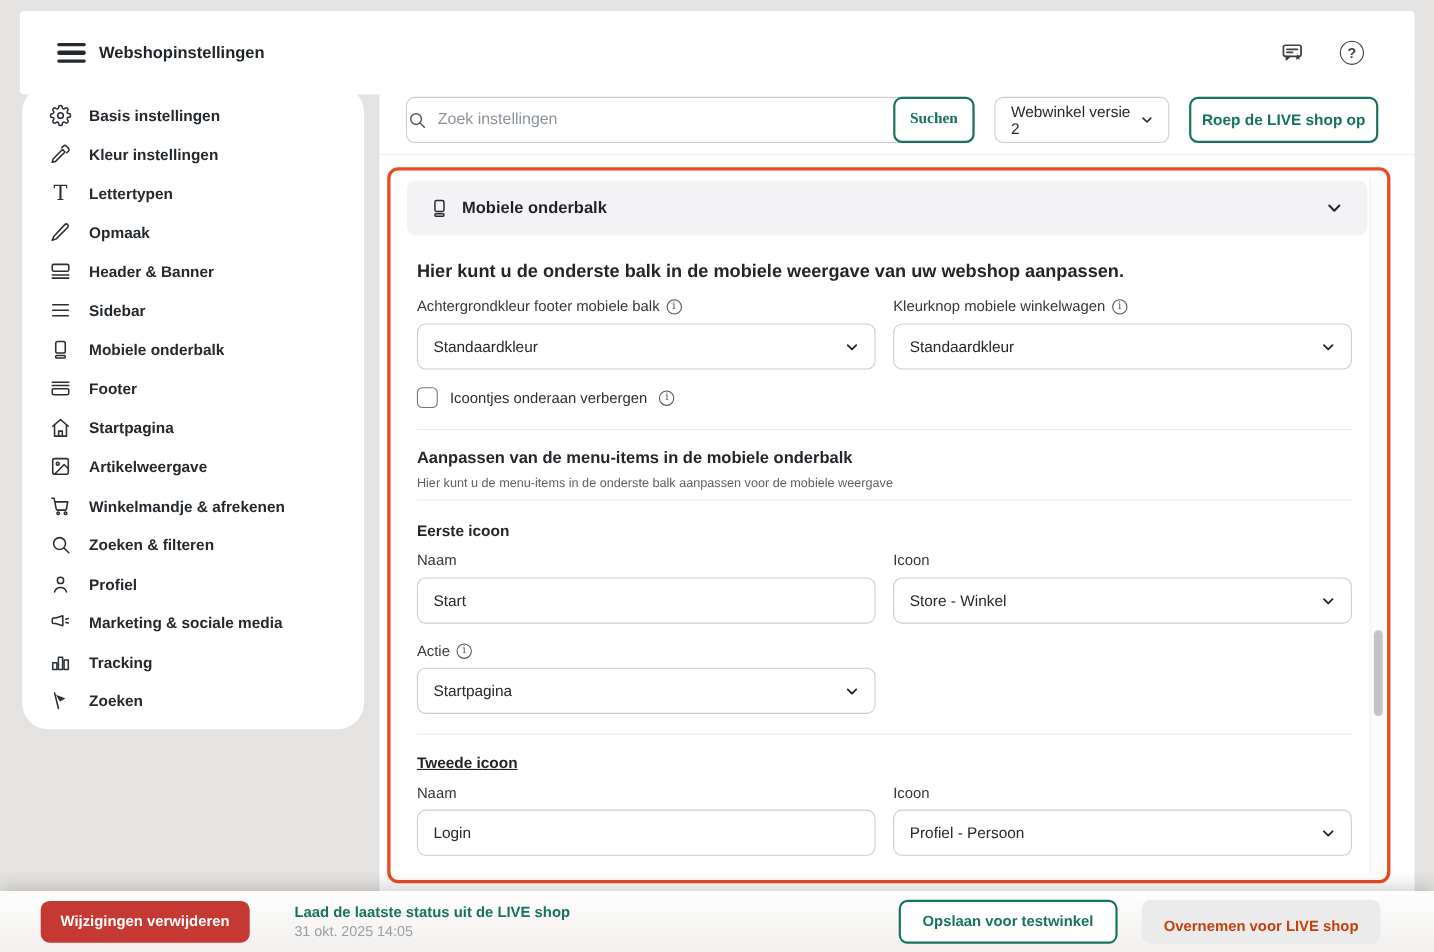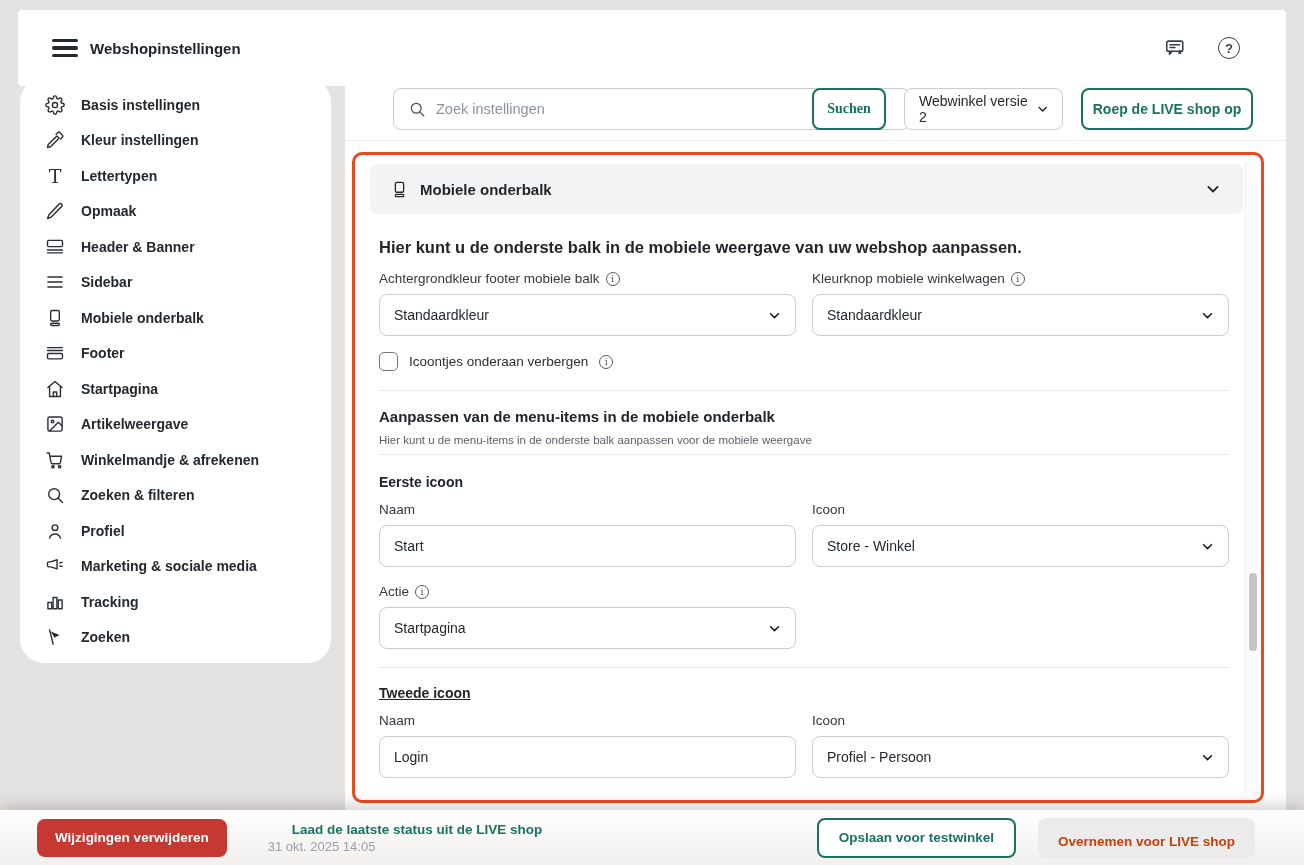--- a/index.html
+++ b/index.html
@@ -46,21 +46,21 @@
 
   
   .main {
     position:absolute; left:345px; top:78px; width:941px; height:732px;
     background:#fff;
   }
   .search-divider { position:absolute; left:0; top:62px; width:100%; height:1px; background:#efefef; }
   .search-input {
     position:absolute; left:24px; top:10px; width:517px; height:42px;
     border:1px solid #c9cdd1; border-radius:8px; background:#fff;
-    display:flex; align-items:center; padding-left:14px;margin-left:24px;
+    display:flex; align-items:center; padding-left:0;
   }
   .search-input .sr-icon { width:18px; height:18px; color:#4b5157; }
   .search-input input {
     border:none; outline:none; flex:1; margin-left:10px; font-size:14.5px;
     font-family:"Liberation Sans", sans-serif; color:#24292e; background:transparent;
   }
   .search-input input::placeholder { color:#8d939a; }
   .btn-suchen {
     position:absolute; left:467px; top:10px; width:74px; height:42px;
     background:#fff; border:2px solid #17735f; border-radius:8px;
@@ -145,21 +145,21 @@
     background:linear-gradient(180deg, #fefefe 0%, #f2f0ee 100%);
     box-shadow:0 -5px 14px rgba(60,55,50,0.22);
     display:flex; align-items:center;
   }
   .btn-danger {
     margin-left:37px; height:38px; padding:0 18px; border:none; border-radius:8px;
     background:#c63933; color:#fff; font-size:13.5px; font-weight:700; cursor:pointer;
     font-family:"Liberation Sans", sans-serif;
   }
   .status-block { margin-left:41px; display:flex; flex-direction:column; justify-content:center; }
-  .status-link { font-size:13.5px; font-weight:700; color:#17735f; cursor:pointer;margin-left:24px; }
+  .status-link { font-size:13.5px; font-weight:700; color:#17735f; cursor:pointer; }
   .status-date { margin-top:2px; font-size:13px; color:#9aa0a4; }
   .bottom-right { margin-left:auto; margin-right:49px; display:flex; align-items:center; gap:22px; }
   .btn-outline-teal {
     height:40px; padding:0 20px; background:#fff; border:2px solid #17735f;
     border-radius:8px; color:#17735f; font-size:13.5px; font-weight:700; cursor:pointer;
     font-family:"Liberation Sans", sans-serif;
   }
   .btn-disabled {
     height:40px; padding:16px 20px; background:#ebebec; border:none; border-radius:8px;
     color:#c2410c; font-size:13.5px; font-weight:700; cursor:default;

